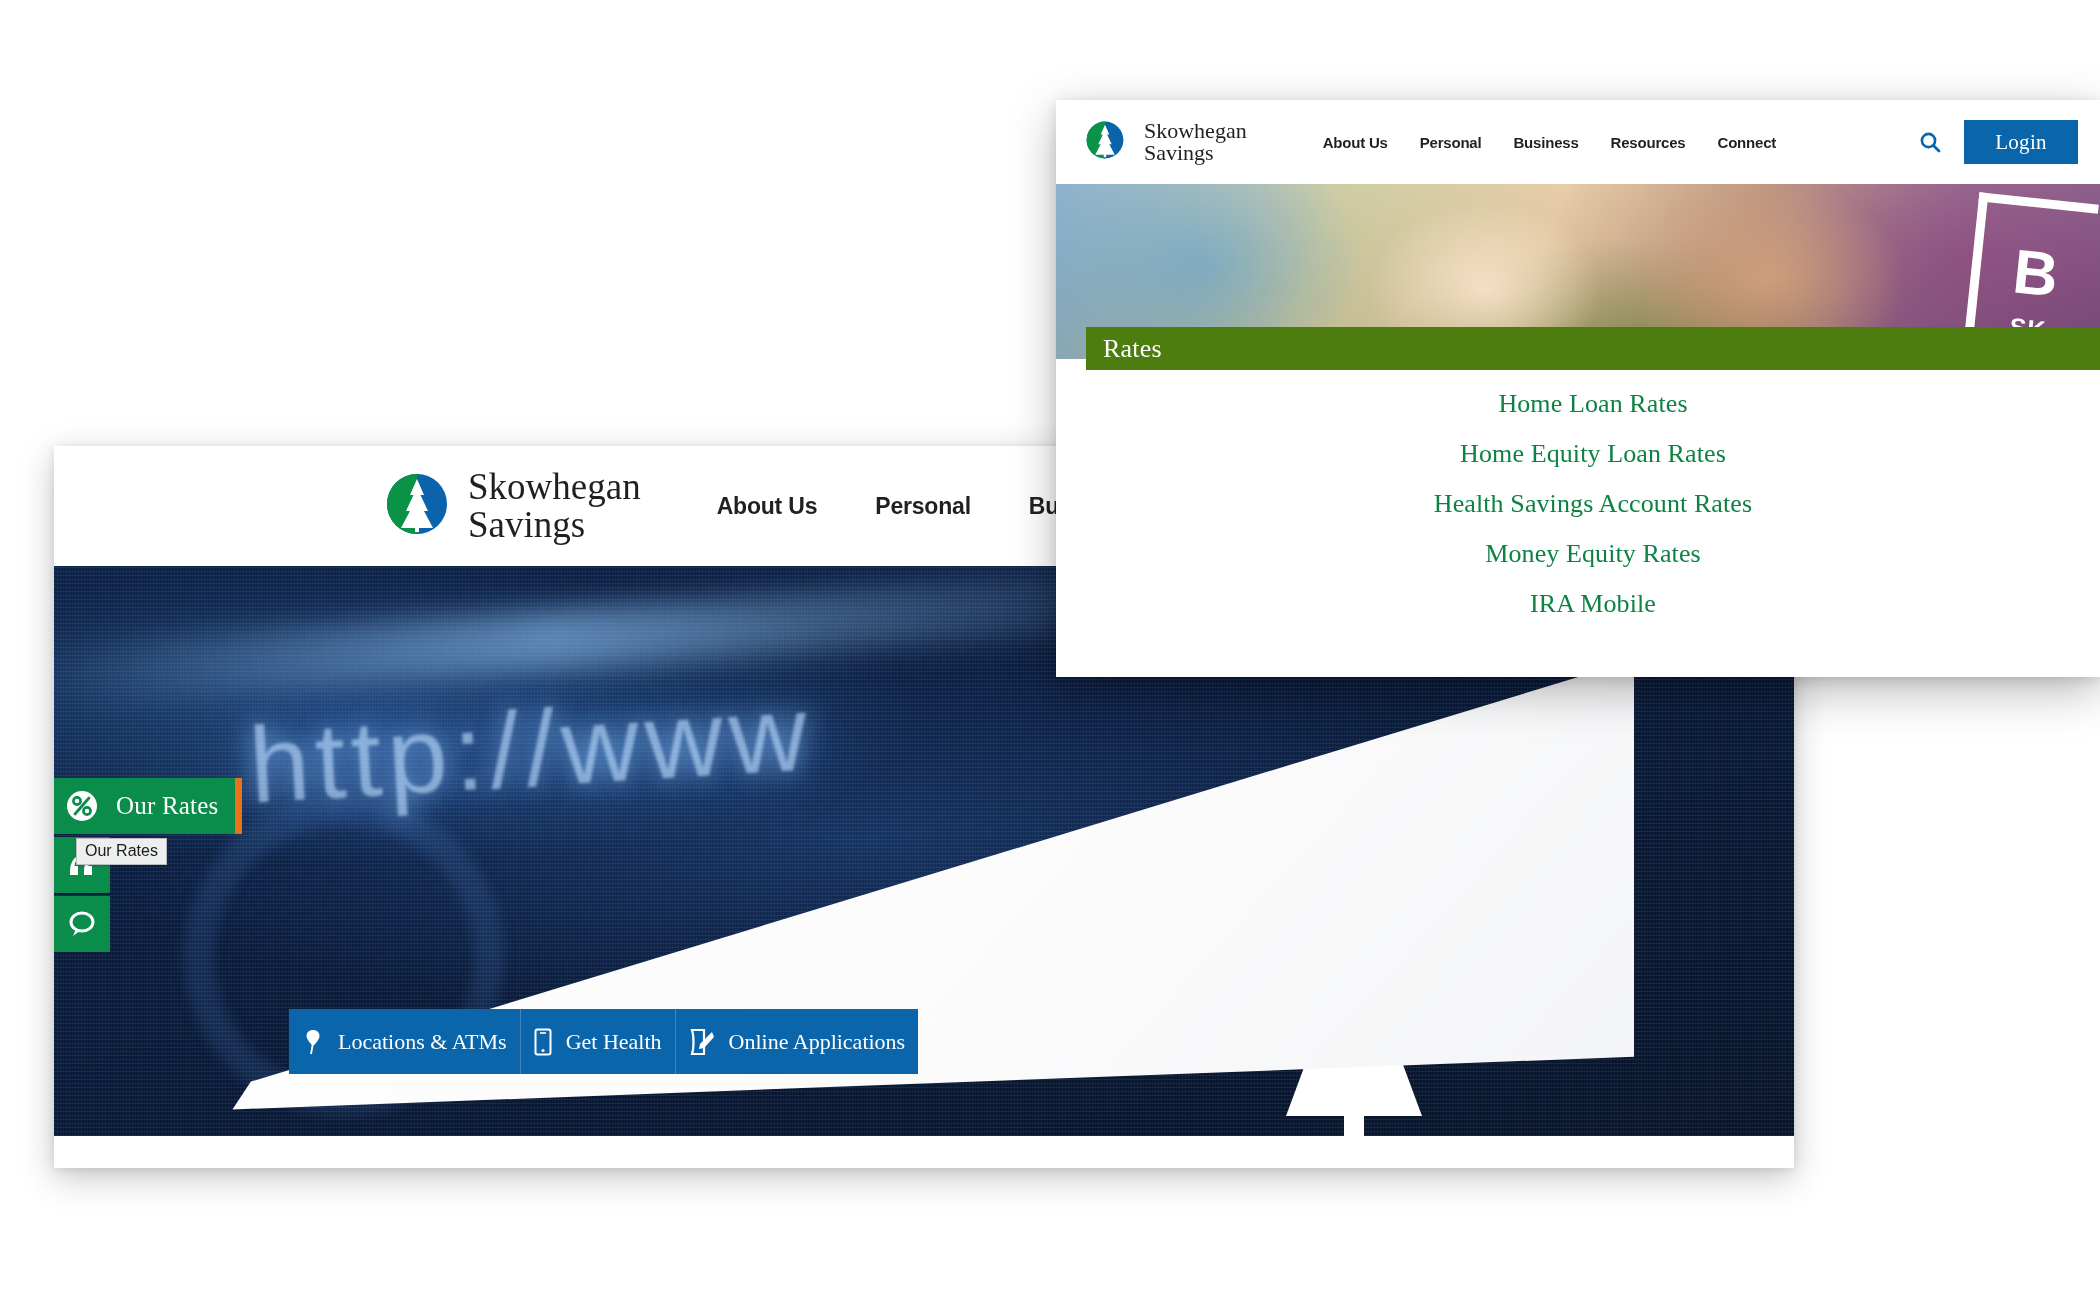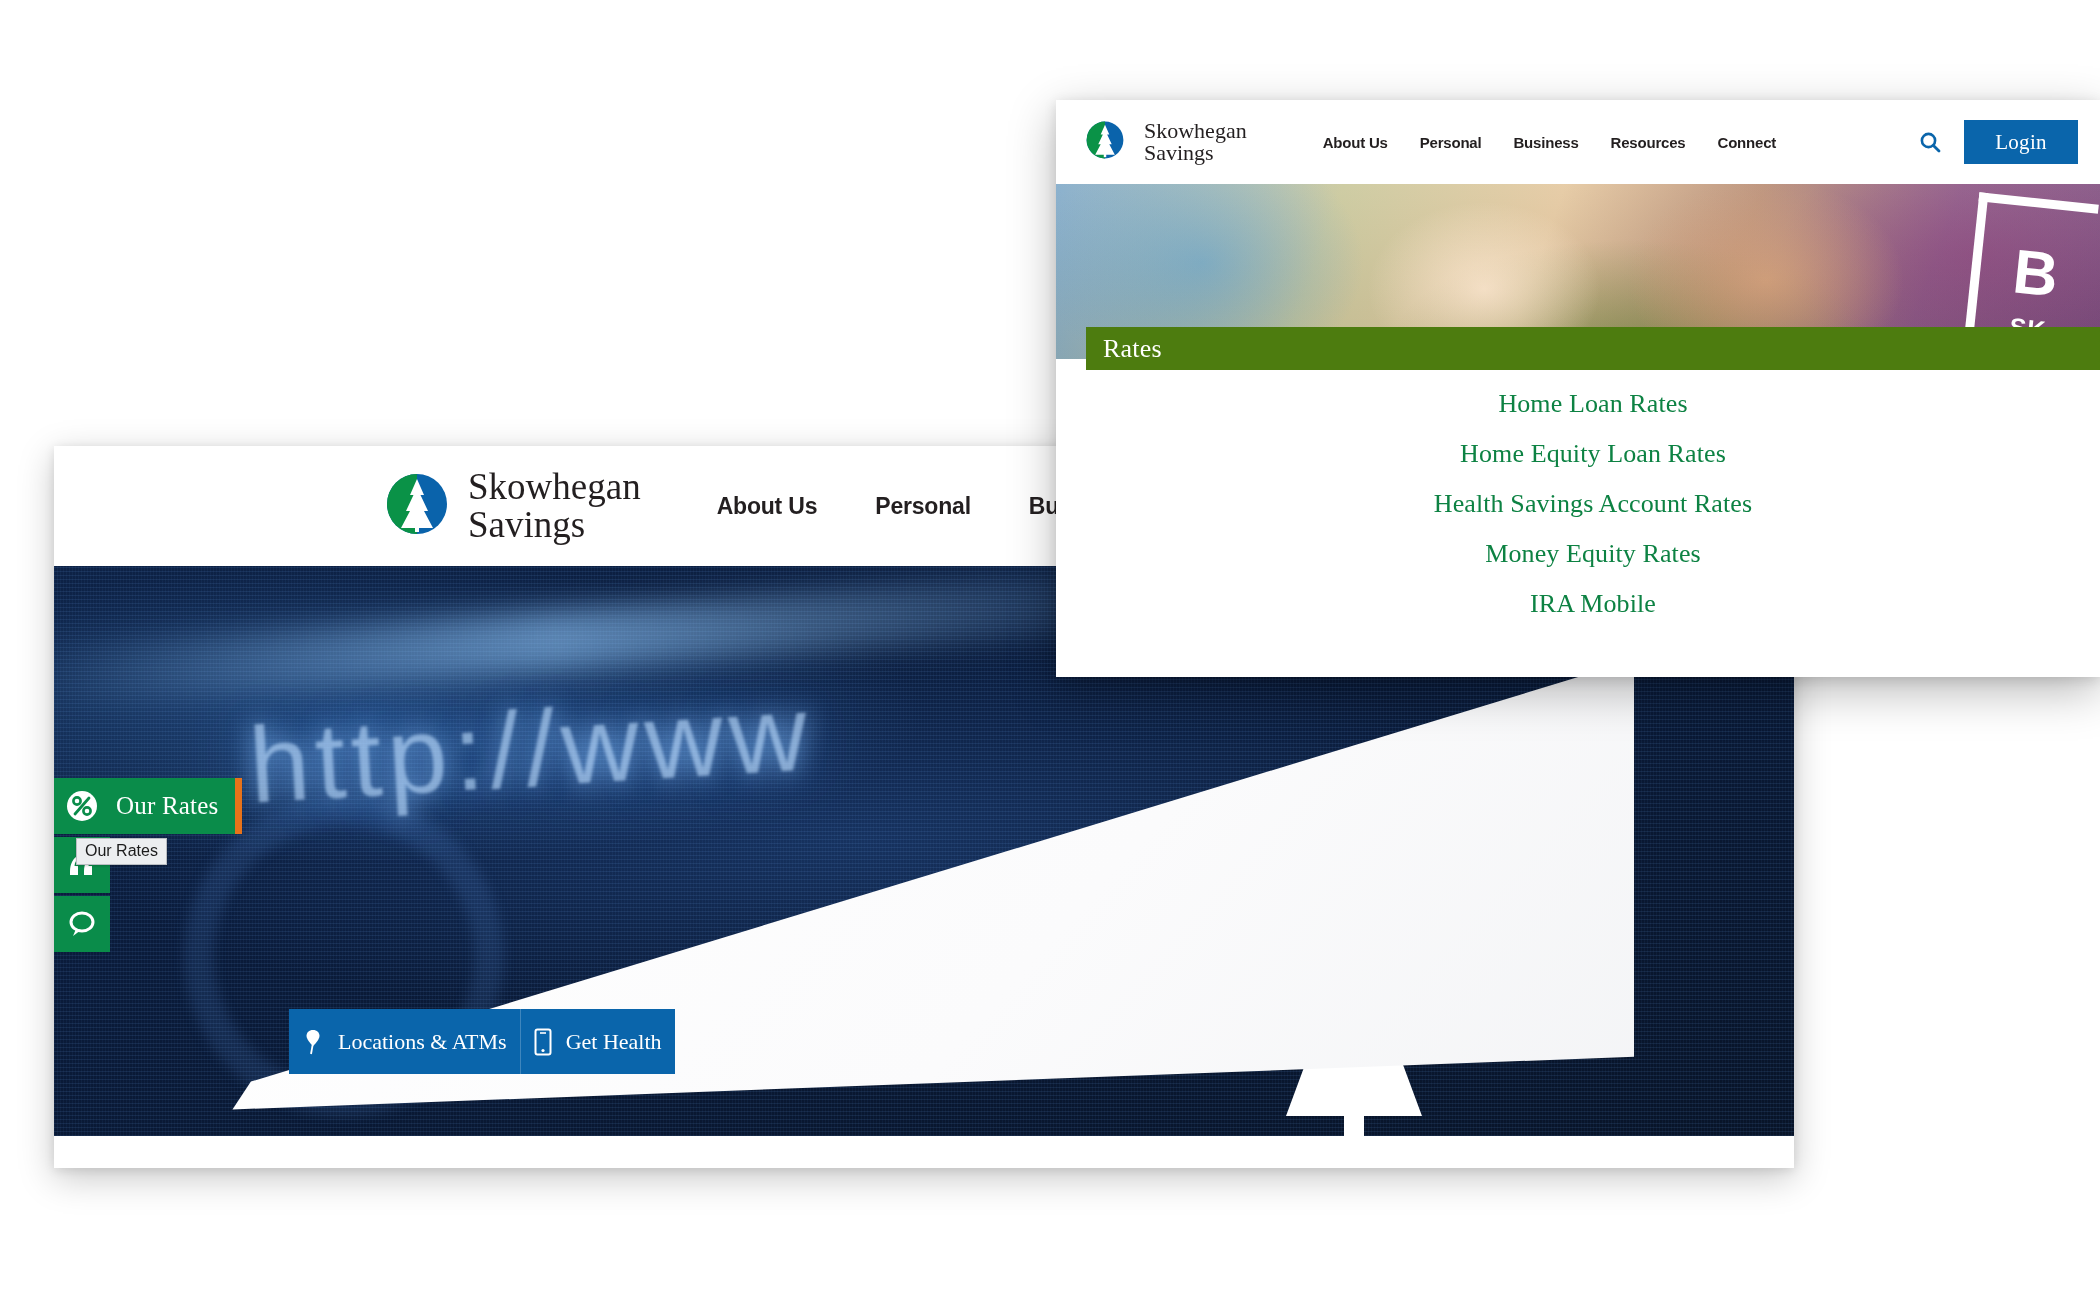--- a/index.html
+++ b/index.html
@@ -467,20 +467,29 @@
       <div class="qitem">
         <span class="qicon">
           <svg width="18" height="28" viewBox="0 0 18 28" aria-hidden="true">
             <rect x="1.5" y="1.5" width="15" height="25" rx="2" fill="none" stroke="#ffffff" stroke-width="2"></rect>
             <line x1="6" y1="5" x2="12" y2="5" stroke="#ffffff" stroke-width="1.6"></line>
             <circle cx="9" cy="22.5" r="1.6" fill="#ffffff"></circle>
           </svg>
         </span>
         <span>Get Health</span>
       </div>
+      <div class="qitem">
+        <span class="qicon">
+          <svg width="26" height="28" viewBox="0 0 26 28" aria-hidden="true">
+            <path d="M3 2 L15 2 L15 26 L3 26 C5 20 5 8 3 2 Z" fill="none" stroke="#ffffff" stroke-width="2.2"></path>
+            <path d="M23 4 L11 16 L10 21 L15 20 L25 9 Z" fill="#ffffff"></path>
+          </svg>
+        </span>
+        <span>Online Applications</span>
+      </div>
     </div>
   </div>
 
   <div class="hero-footer"></div>
 </div>
 
 <div class="window" id="front-window">
 
   <div class="site-header">
     <div class="logo logo-sm">

